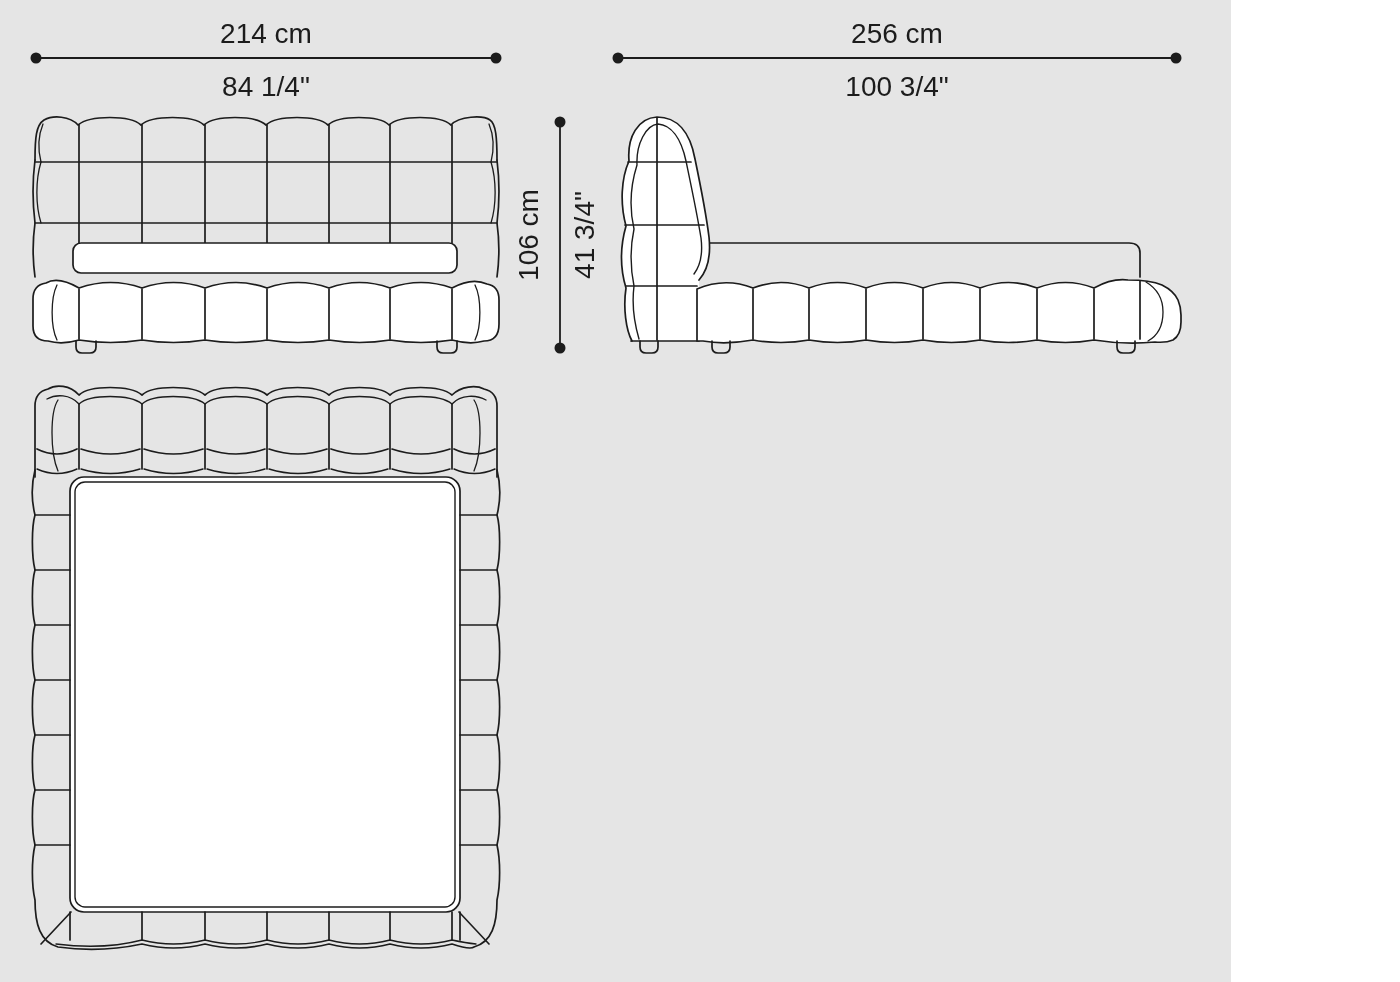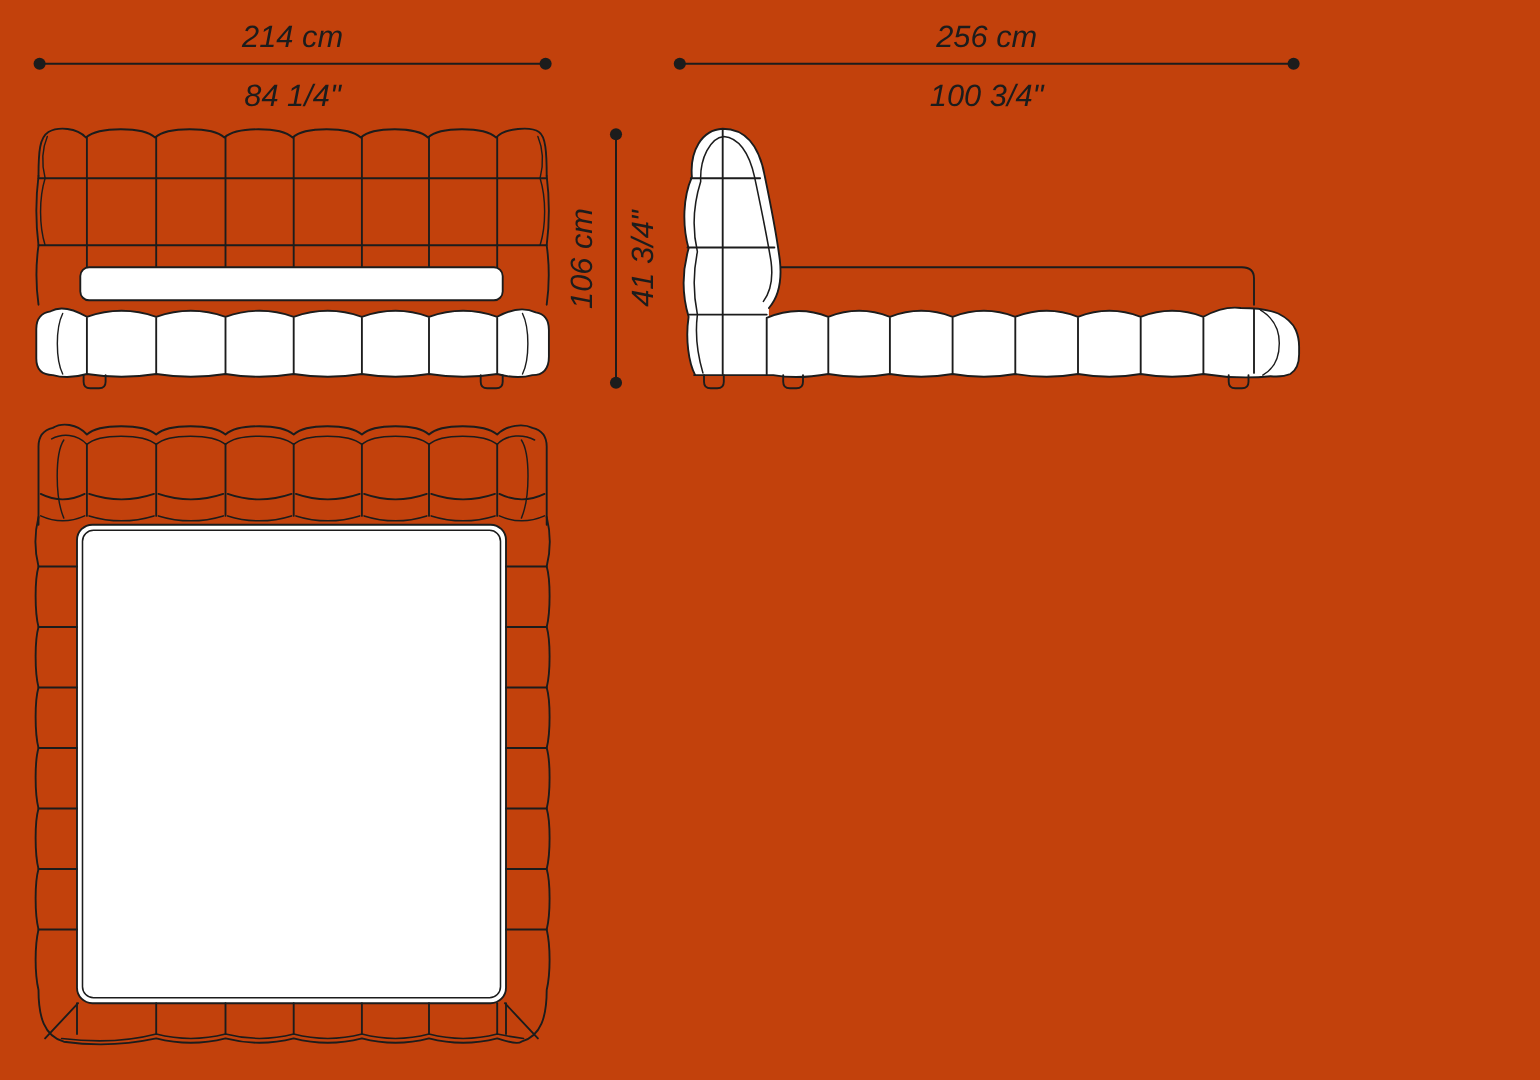--- a/index.html
+++ b/index.html
@@ -1,23 +1,22 @@
 <!DOCTYPE html>
 <html><head>
 <meta charset="utf-8">
 <style>
   html, body { margin: 0; padding: 0; background: #ffffff; }
   .canvas {
     position: relative;
-    width: 1400px;
+    width: 1231px;
     height: 982px;
-    background: #c2410c;
+    background: #e5e5e5;
     overflow: hidden;
     font-family: "Liberation Sans", sans-serif;
-    font-style: italic;
   }
   svg { display: block; }
   svg text {
     font-family: "Liberation Sans", sans-serif;
     font-size: 28px;
     fill: #1c1c1c;
   }
 </style>
 </head>
 <body>

